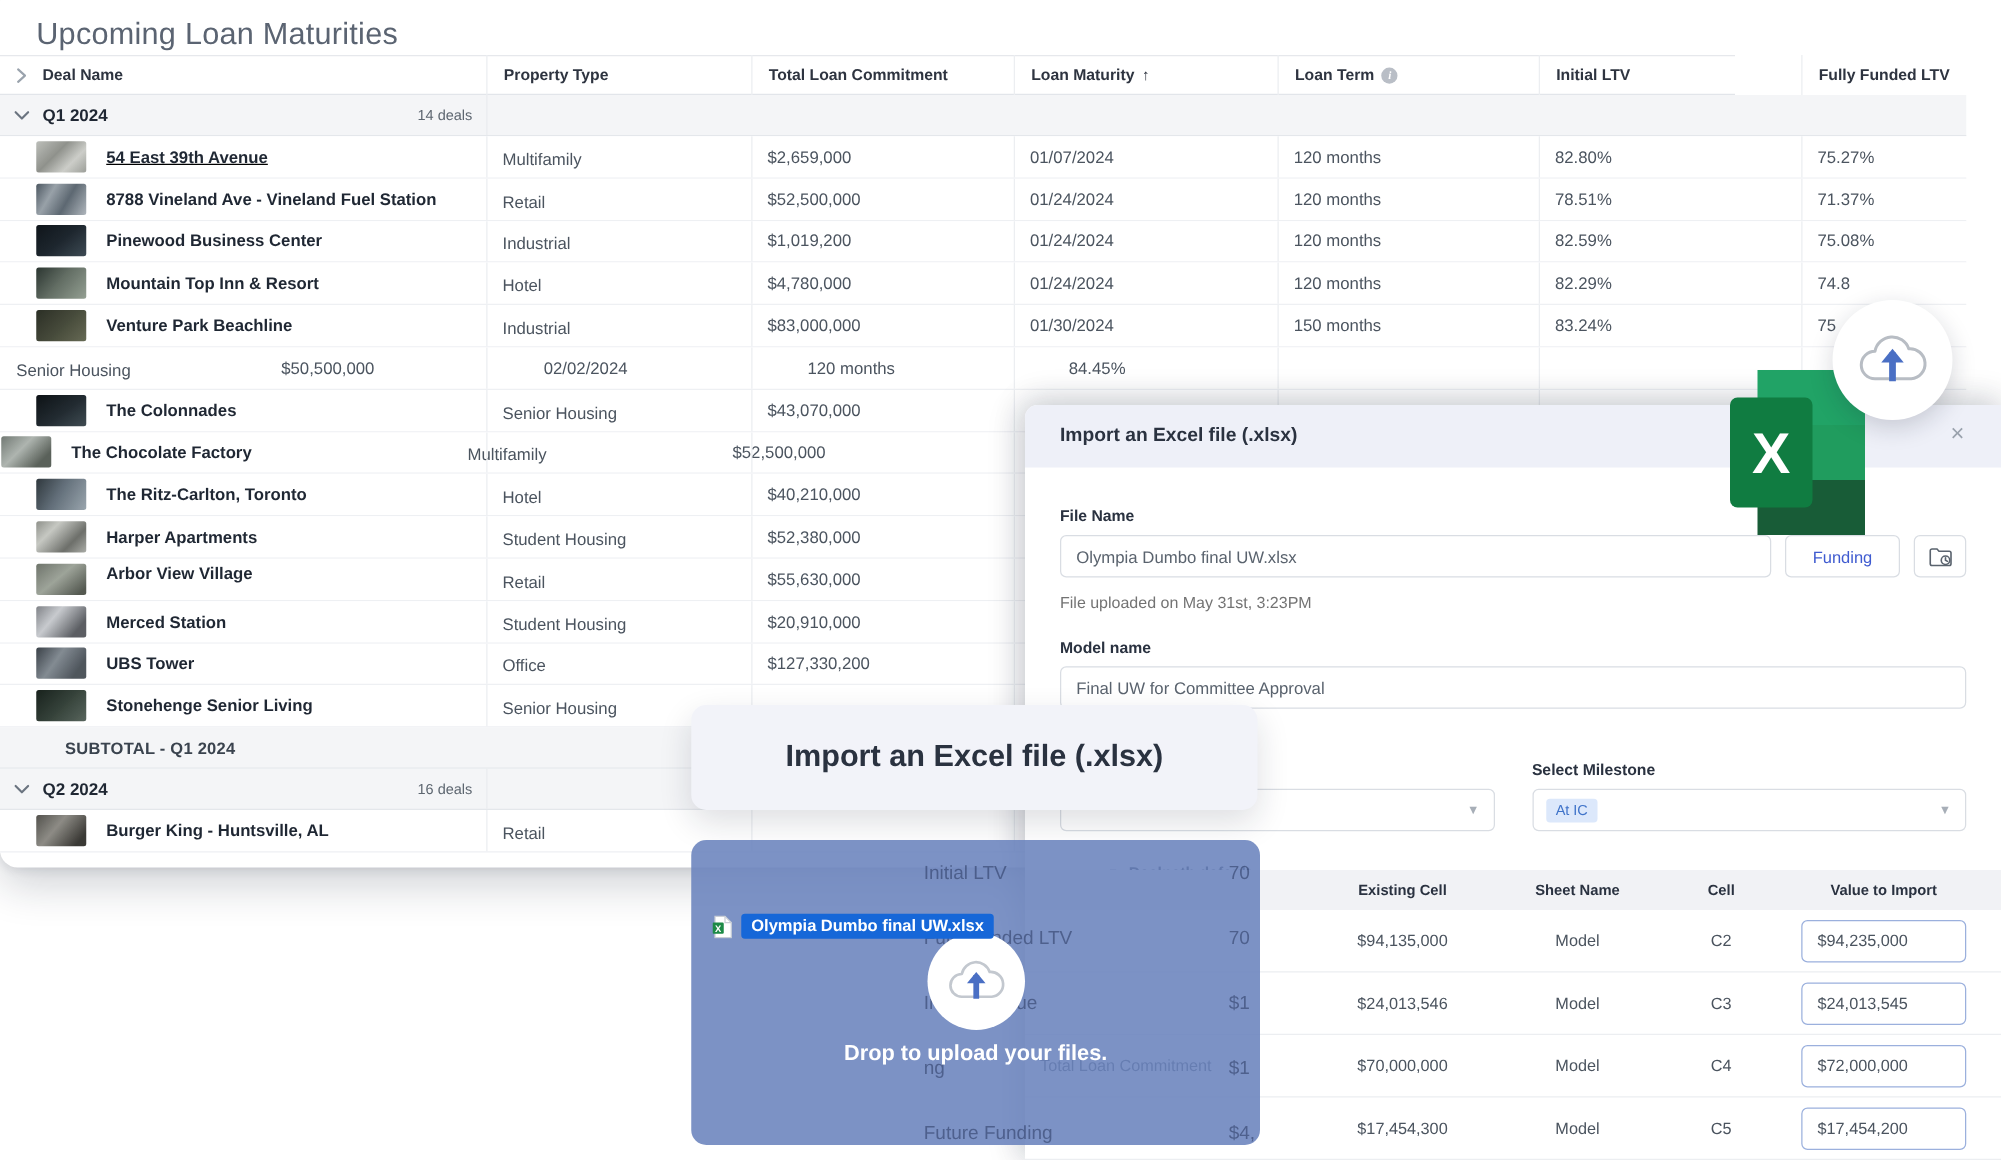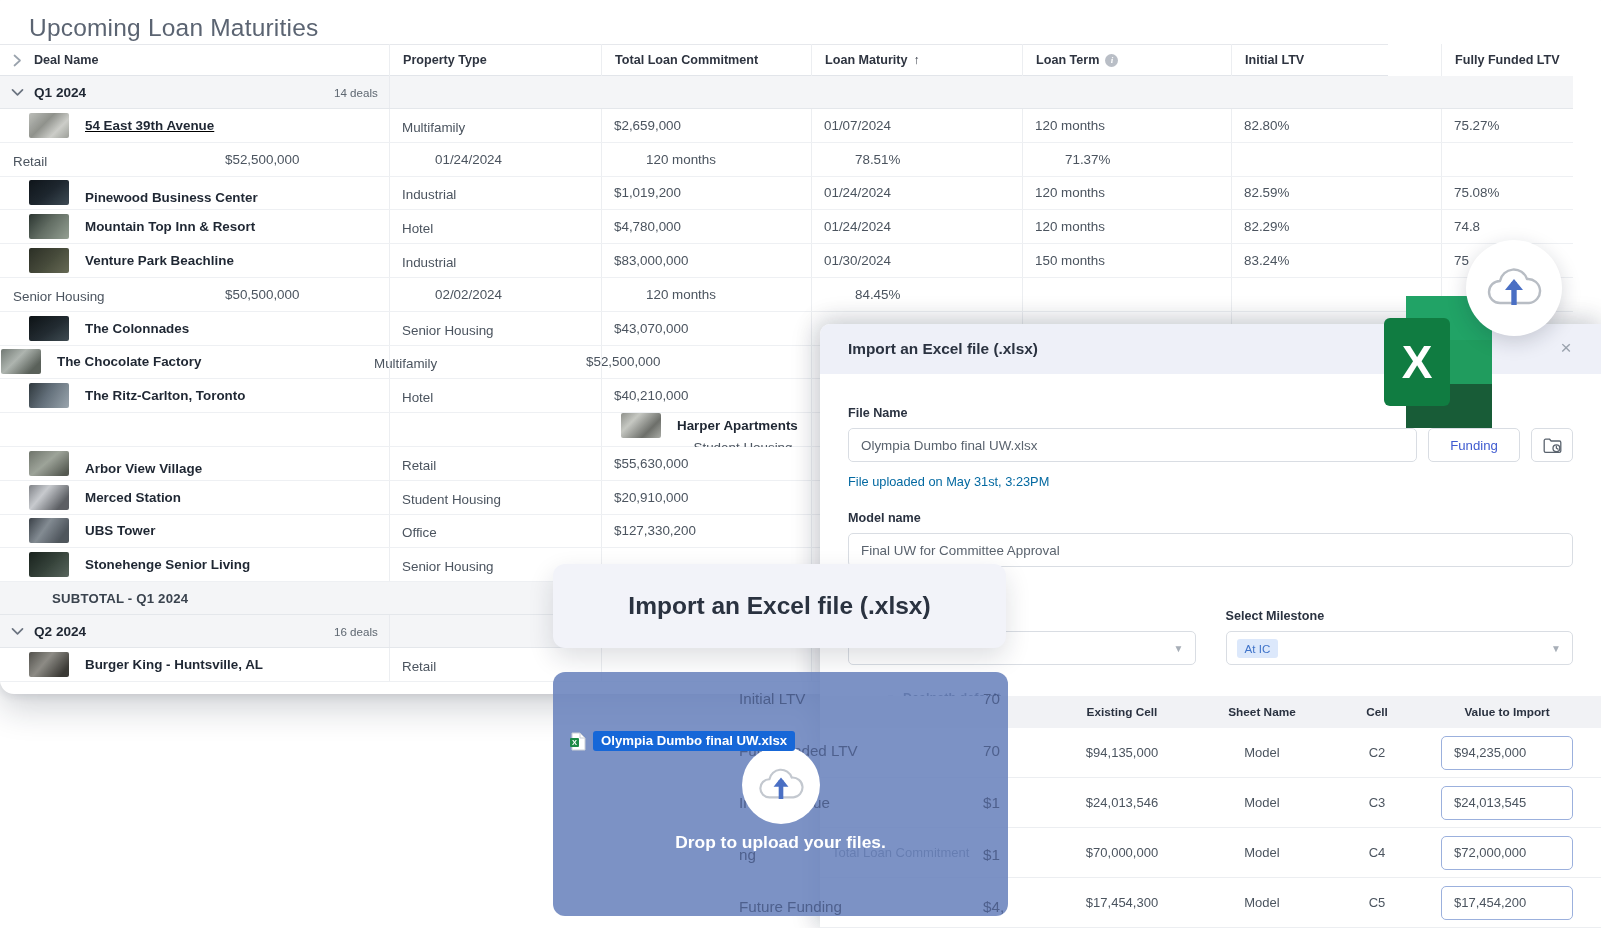--- a/index.html
+++ b/index.html
@@ -130,21 +130,21 @@
   }
   .btn-outline {
     height: 34px; min-width: 92px; border:1px solid #d9dde3; border-radius:5px;
     display:flex; align-items:center; justify-content:center;
     font-size: 13.2px; color:#3f5bd0; background:#fff; cursor:pointer;
   }
   .btn-icon {
     width: 42px; height: 34px; border:1px solid #d9dde3; border-radius:5px;
     display:flex; align-items:center; justify-content:center; background:#fff; cursor:pointer;
   }
-  .hint { font-size: 12.8px; color:#0369a1; margin-top: 12px; }
+  .hint { font-size: 12.8px; color:#737373; margin-top: 12px; }
   .select-box {
     height: 34px; border:1px solid #d9dde3; border-radius:5px; background:#fff;
     display:flex; align-items:center; padding: 0 10px; position:relative;
   }
   .chip {
     background:#dce8fb; color:#3f73c9; font-size: 11.6px;
     padding: 3px 8px; border-radius: 3px;
   }
   .caret { position:absolute; right: 11px; color:#a7aeb7; font-size: 10px; }
 
@@ -278,35 +278,39 @@
           <div class="grid-row c-iltv cell-txt">82.80%</div>
           <div class="grid-row c-fltv cell-txt">75.27%</div>
           <div class="vline" style="left: 389px;"></div>
           <div class="vline" style="left: 601px;"></div>
           <div class="vline" style="left: 811px;"></div>
           <div class="vline" style="left: 1022px;"></div>
           <div class="vline" style="left: 1231px;"></div>
           <div class="vline" style="left: 1441px;"></div>
         </div>
         <div class="data-row" style="position: relative;">
+          <div class="grid-row c-name" style="display: flex; align-items: center;">
+            <div class="thumb" style="background: linear-gradient(120deg, rgb(74, 90, 104) 0%, rgb(147, 160, 171) 30%, rgb(90, 106, 120) 60%, rgb(170, 180, 189) 100%);"></div>
+            <div class="deal-name">8788 Vineland Ave - Vineland Fuel Station</div>
+          </div>
           <div class="grid-row c-ptype cell-txt ptype">Retail</div>
           <div class="grid-row c-commit cell-txt">$52,500,000</div>
           <div class="grid-row c-mat cell-txt">01/24/2024</div>
           <div class="grid-row c-term cell-txt">120 months</div>
           <div class="grid-row c-iltv cell-txt">78.51%</div>
           <div class="grid-row c-fltv cell-txt">71.37%</div>
           <div class="vline" style="left: 389px;"></div>
           <div class="vline" style="left: 601px;"></div>
           <div class="vline" style="left: 811px;"></div>
           <div class="vline" style="left: 1022px;"></div>
           <div class="vline" style="left: 1231px;"></div>
           <div class="vline" style="left: 1441px;"></div>
         </div>
         <div class="data-row" style="position: relative;">
-          <div class="grid-row c-name" style="display: flex; align-items: flex-end;">
+          <div class="grid-row c-name" style="display: flex; align-items: center;">
             <div class="thumb" style="background: linear-gradient(140deg, rgb(18, 26, 34) 0%, rgb(30, 43, 54) 50%, rgb(59, 78, 92) 100%);"></div>
             <div class="deal-name">Pinewood Business Center</div>
           </div>
           <div class="grid-row c-ptype cell-txt ptype">Industrial</div>
           <div class="grid-row c-commit cell-txt">$1,019,200</div>
           <div class="grid-row c-mat cell-txt">01/24/2024</div>
           <div class="grid-row c-term cell-txt">120 months</div>
           <div class="grid-row c-iltv cell-txt">82.59%</div>
           <div class="grid-row c-fltv cell-txt">75.08%</div>
           <div class="vline" style="left: 389px;"></div>
@@ -413,40 +417,40 @@
           <div class="grid-row c-term cell-txt"></div>
           <div class="grid-row c-iltv cell-txt"></div>
           <div class="grid-row c-fltv cell-txt"></div>
           <div class="vline" style="left: 389px;"></div>
           <div class="vline" style="left: 601px;"></div>
           <div class="vline" style="left: 811px;"></div>
           <div class="vline" style="left: 1022px;"></div>
           <div class="vline" style="left: 1231px;"></div>
           <div class="vline" style="left: 1441px;"></div>
         </div>
-        <div class="data-row" style="position: relative; flex-direction: column;">
+        <div class="data-row" style="position: relative;">
           <div class="grid-row c-name" style="display: flex; align-items: center;">
             <div class="thumb" style="background: linear-gradient(135deg, rgb(141, 144, 135) 0%, rgb(194, 197, 189) 30%, rgb(109, 112, 105) 70%, rgb(168, 171, 163) 100%);"></div>
             <div class="deal-name">Harper Apartments</div>
           </div>
           <div class="grid-row c-ptype cell-txt ptype">Student Housing</div>
           <div class="grid-row c-commit cell-txt">$52,380,000</div>
           <div class="grid-row c-mat cell-txt"></div>
           <div class="grid-row c-term cell-txt"></div>
           <div class="grid-row c-iltv cell-txt"></div>
           <div class="grid-row c-fltv cell-txt"></div>
           <div class="vline" style="left: 389px;"></div>
           <div class="vline" style="left: 601px;"></div>
           <div class="vline" style="left: 811px;"></div>
           <div class="vline" style="left: 1022px;"></div>
           <div class="vline" style="left: 1231px;"></div>
           <div class="vline" style="left: 1441px;"></div>
         </div>
         <div class="data-row" style="position: relative;">
-          <div class="grid-row c-name" style="display: flex; align-items: flex-end;">
+          <div class="grid-row c-name" style="display: flex; align-items: flex-start;">
             <div class="thumb" style="background: linear-gradient(140deg, rgb(109, 117, 104) 0%, rgb(154, 163, 148) 45%, rgb(85, 92, 80) 90%);"></div>
             <div class="deal-name">Arbor View Village</div>
           </div>
           <div class="grid-row c-ptype cell-txt ptype">Retail</div>
           <div class="grid-row c-commit cell-txt">$55,630,000</div>
           <div class="grid-row c-mat cell-txt"></div>
           <div class="grid-row c-term cell-txt"></div>
           <div class="grid-row c-iltv cell-txt"></div>
           <div class="grid-row c-fltv cell-txt"></div>
           <div class="vline" style="left: 389px;"></div>

